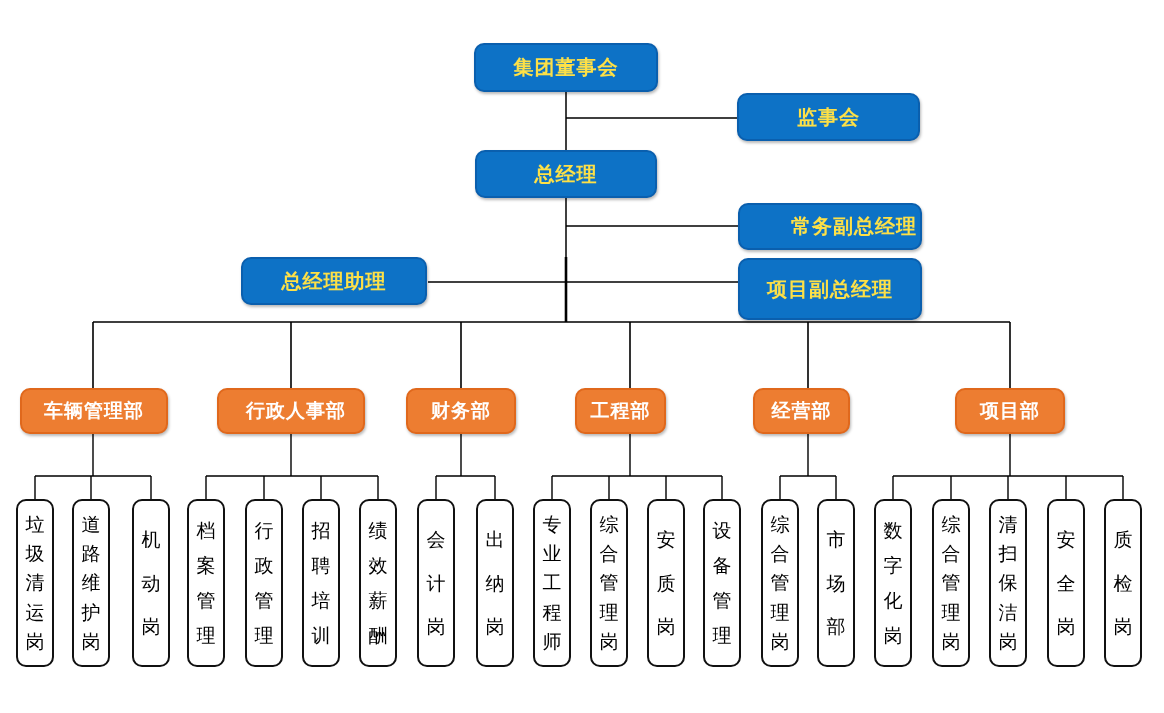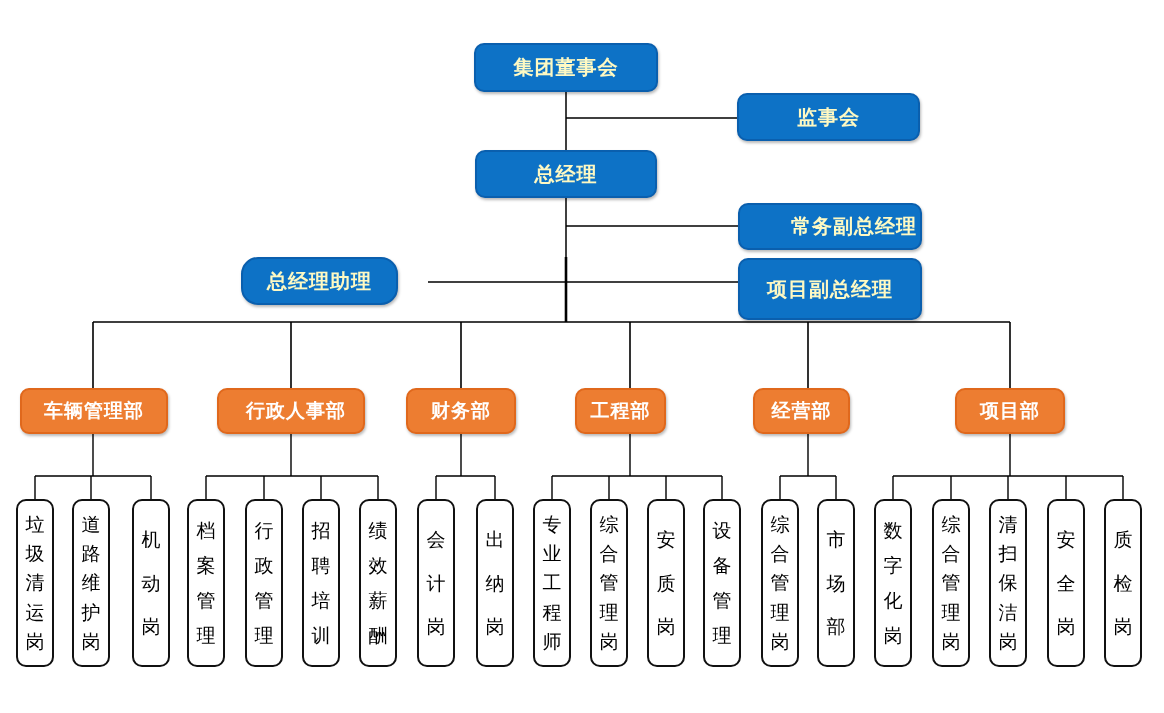--- a/index.html
+++ b/index.html
@@ -15,21 +15,21 @@
     position:absolute;
     display:flex;align-items:center;justify-content:center;
     box-sizing:border-box;
     text-align:center;
     white-space:nowrap;
   }
   .blue{
     background:#0d72c6;
     border:2px solid #0a5fae;
     border-radius:10px;
-    color:#fef9c3;
+    color:#fde047;
     font-size:20px;
     font-weight:700;
     letter-spacing:1px;
     box-shadow:1px 2px 3px rgba(0,0,0,0.28);
   }
   .orange{
     background:#ed7d31;
     border:2px solid #e0681c;
     border-radius:10px;
     color:#ffffff;
@@ -90,24 +90,24 @@
       <path d="M808 434 V476 M780 476 H836 M780 476 V500 M836 476 V500" stroke-width="1.4"></path>
 
       <path d="M1010 434 V476 M893 476 H1123 M893 476 V500 M951 476 V500 M1008 476 V500 M1066 476 V500 M1123 476 V500" stroke-width="1.4"></path>
     </g>
   </svg>
 
   <div class="node blue" style="left:474px;top:43px;width:184px;height:49px;">集团董事会</div>
   <div class="node blue" style="left:737px;top:93px;width:183px;height:48px;">监事会</div>
   <div class="node blue" style="left:475px;top:150px;width:182px;height:48px;">总经理</div>
   <div class="node blue" style="left:738px;top:203px;width:184px;height:47px;padding-left:48px;">常务副总经理</div>
-  <div class="node blue" style="left:241px;top:257px;width:157px;height:48px;border-radius:17px;">总经理助理</div>
+  <div class="node blue" style="left:241px;top:257px;width:186px;height:48px;">总经理助理</div>
   <div class="node blue" style="left:738px;top:258px;width:184px;height:62px;">项目副总经理</div>
 
-  <div class="node orange" style="left:20px;top:388px;width:148px;height:46px;border-radius:9px;">车辆管理部</div>
+  <div class="node orange" style="left:20px;top:388px;width:148px;height:46px;">车辆管理部</div>
   <div class="node orange" style="left:217px;top:388px;width:148px;height:46px;padding-left:10px;">行政人事部</div>
   <div class="node orange" style="left:406px;top:388px;width:110px;height:46px;">财务部</div>
   <div class="node orange" style="left:575px;top:388px;width:91px;height:46px;">工程部</div>
   <div class="node orange" style="left:753px;top:388px;width:97px;height:46px;font-family:Liberation Mono, monospace;">经营部</div>
   <div class="node orange" style="left:955px;top:388px;width:110px;height:46px;">项目部</div>
 
   <div class="pos" style="left:16px;top:499px;">
       <span class="vtext">
         <i>垃</i>
         <i>圾</i>

